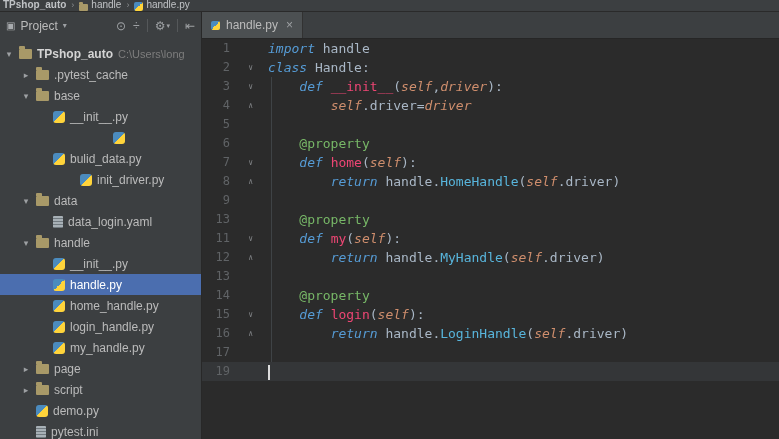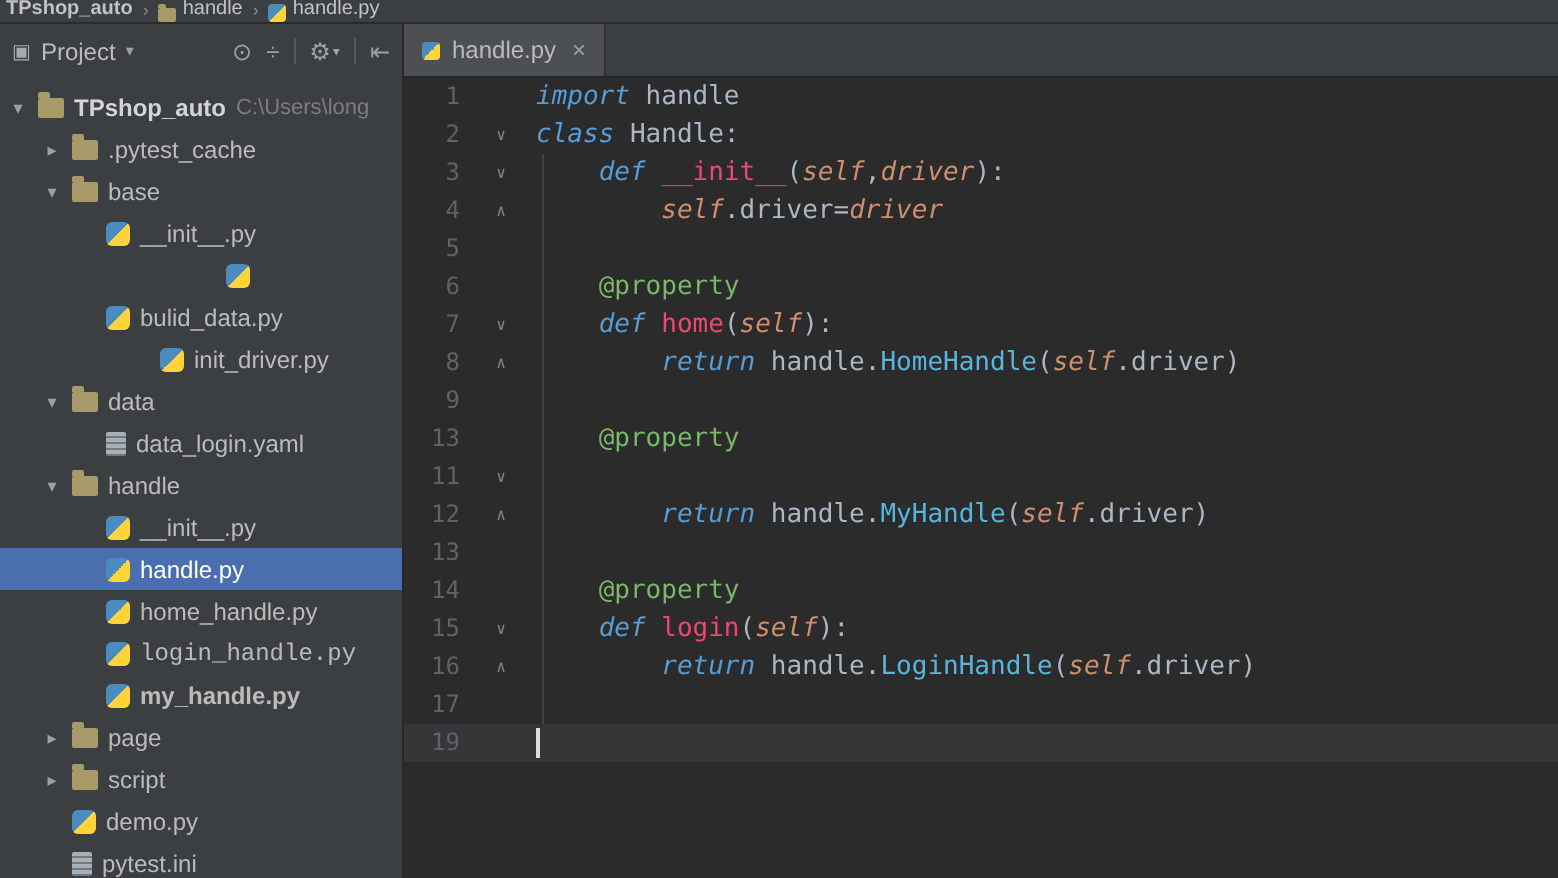--- a/index.html
+++ b/index.html
@@ -171,26 +171,26 @@
           <div class="tree-row selected" style="padding-left: 38px;">
             <span class="tree-arrow"></span>
             <span class="icon-py"></span>
             <span class="tree-label">handle.py</span>
           </div>
           <div class="tree-row" style="padding-left: 38px;">
             <span class="tree-arrow"></span>
             <span class="icon-py"></span>
             <span class="tree-label">home_handle.py</span>
           </div>
-          <div class="tree-row" style="padding-left: 38px; font-family: Liberation Mono, monospace;">
+          <div class="tree-row" style="padding-left: 38px;">
             <span class="tree-arrow"></span>
             <span class="icon-py"></span>
             <span class="tree-label">login_handle.py</span>
           </div>
-          <div class="tree-row" style="padding-left: 38px; font-weight: bold;">
+          <div class="tree-row" style="padding-left: 38px;">
             <span class="tree-arrow"></span>
             <span class="icon-py"></span>
             <span class="tree-label">my_handle.py</span>
           </div>
           <div class="tree-row" style="padding-left: 21px;">
             <span class="tree-arrow">▸</span>
             <span class="icon-folder"></span>
             <span class="tree-label">page</span>
           </div>
           <div class="tree-row" style="padding-left: 21px;">
@@ -224,21 +224,21 @@
             <div class="ed-line"><span class="gutter"><span class="lnum">1</span><span class="fold"></span></span><span class="code"><span class="tk-kw">import</span><span class="tk-pl"> handle</span></span></div>
             <div class="ed-line"><span class="gutter"><span class="lnum">2</span><span class="fold">∨</span></span><span class="code"><span class="tk-kw">class </span><span class="tk-pl">Handle:</span></span></div>
             <div class="ed-line"><span class="gutter"><span class="lnum">3</span><span class="fold">∨</span></span><span class="code"><span class="tk-pl">    </span><span class="tk-kw">def </span><span class="tk-fn">__init__</span><span class="tk-pl">(</span><span class="tk-self">self</span><span class="tk-pl">,</span><span class="tk-param">driver</span><span class="tk-pl">):</span></span></div>
             <div class="ed-line"><span class="gutter"><span class="lnum">4</span><span class="fold">∧</span></span><span class="code"><span class="tk-pl">        </span><span class="tk-self">self</span><span class="tk-pl">.driver=</span><span class="tk-param">driver</span></span></div>
             <div class="ed-line"><span class="gutter"><span class="lnum">5</span><span class="fold"></span></span><span class="code"></span></div>
             <div class="ed-line"><span class="gutter"><span class="lnum">6</span><span class="fold"></span></span><span class="code"><span class="tk-pl">    </span><span class="tk-dec">@property</span></span></div>
             <div class="ed-line"><span class="gutter"><span class="lnum">7</span><span class="fold">∨</span></span><span class="code"><span class="tk-pl">    </span><span class="tk-kw">def </span><span class="tk-fn">home</span><span class="tk-pl">(</span><span class="tk-self">self</span><span class="tk-pl">):</span></span></div>
             <div class="ed-line"><span class="gutter"><span class="lnum">8</span><span class="fold">∧</span></span><span class="code"><span class="tk-pl">        </span><span class="tk-kw">return </span><span class="tk-pl">handle.</span><span class="tk-cls">HomeHandle</span><span class="tk-pl">(</span><span class="tk-self">self</span><span class="tk-pl">.driver)</span></span></div>
             <div class="ed-line"><span class="gutter"><span class="lnum">9</span><span class="fold"></span></span><span class="code"></span></div>
             <div class="ed-line"><span class="gutter"><span class="lnum">13</span><span class="fold"></span></span><span class="code"><span class="tk-pl">    </span><span class="tk-dec">@property</span></span></div>
-            <div class="ed-line"><span class="gutter"><span class="lnum">11</span><span class="fold">∨</span></span></div>
+            <div class="ed-line"><span class="gutter"><span class="lnum">11</span><span class="fold">∨</span></span><span class="code"><span class="tk-pl">    </span><span class="tk-kw">def </span><span class="tk-fn">my</span><span class="tk-pl">(</span><span class="tk-self">self</span><span class="tk-pl">):</span></span></div>
             <div class="ed-line"><span class="gutter"><span class="lnum">12</span><span class="fold">∧</span></span><span class="code"><span class="tk-pl">        </span><span class="tk-kw">return </span><span class="tk-pl">handle.</span><span class="tk-cls">MyHandle</span><span class="tk-pl">(</span><span class="tk-self">self</span><span class="tk-pl">.driver)</span></span></div>
             <div class="ed-line"><span class="gutter"><span class="lnum">13</span><span class="fold"></span></span><span class="code"></span></div>
             <div class="ed-line"><span class="gutter"><span class="lnum">14</span><span class="fold"></span></span><span class="code"><span class="tk-pl">    </span><span class="tk-dec">@property</span></span></div>
             <div class="ed-line"><span class="gutter"><span class="lnum">15</span><span class="fold">∨</span></span><span class="code"><span class="tk-pl">    </span><span class="tk-kw">def </span><span class="tk-fn">login</span><span class="tk-pl">(</span><span class="tk-self">self</span><span class="tk-pl">):</span></span></div>
             <div class="ed-line"><span class="gutter"><span class="lnum">16</span><span class="fold">∧</span></span><span class="code"><span class="tk-pl">        </span><span class="tk-kw">return </span><span class="tk-pl">handle.</span><span class="tk-cls">LoginHandle</span><span class="tk-pl">(</span><span class="tk-self">self</span><span class="tk-pl">.driver)</span></span></div>
             <div class="ed-line"><span class="gutter"><span class="lnum">17</span><span class="fold"></span></span><span class="code"></span></div>
             <div class="ed-line current"><span class="gutter"><span class="lnum">19</span><span class="fold"></span></span><span class="code"><span class="caret" style="margin-left: 0ch;"></span></span></div>
           </div>
         <div class="indent-guide" id="guide" style="top: 38px; height: 285px;"></div>
       </div>

